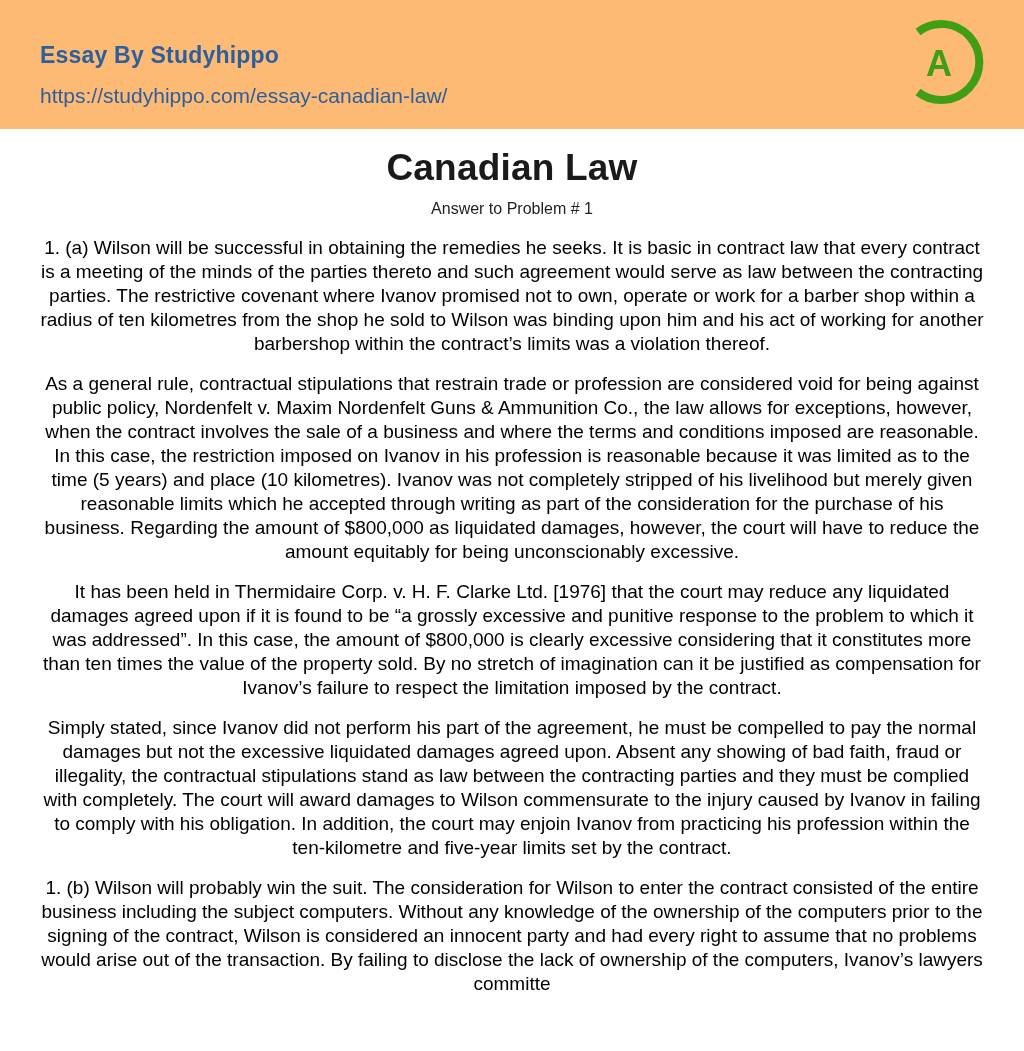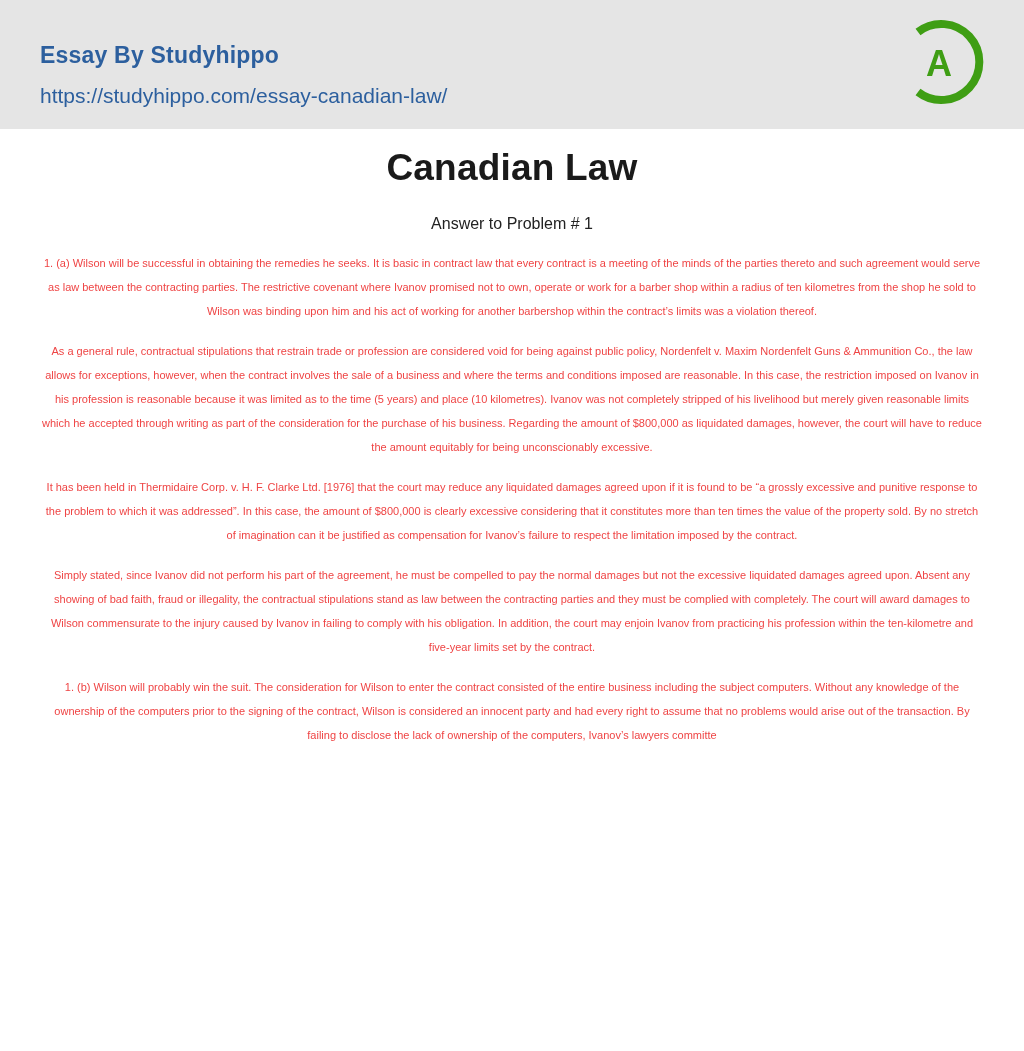--- a/index.html
+++ b/index.html
@@ -1,45 +1,45 @@
 <!DOCTYPE html>
 <html><head>
   <meta charset="utf-8">
   <style>
     * { box-sizing: border-box; margin: 0; padding: 0; }
     html, body { width: 1024px; height: 1051px; background: #ffffff; overflow: hidden; }
     body { font-family: "Liberation Sans", "DejaVu Sans", sans-serif; color: #222222; }
 
     .header {
       position: absolute; left: 0; top: 0; width: 1024px; height: 129px;
-      background: #e5e5e5;
+      background: #fdba74;
     }
     .header-title {
       position: absolute; left: 40px; top: 42px;
       font-size: 23px; font-weight: bold; color: #2c5f9e;
       letter-spacing: 0.2px;
     }
     .header-url {
       position: absolute; left: 40px; top: 84px;
       font-size: 21px; color: #2c5f9e; text-decoration: none;
     }
     .logo {
       position: absolute; left: 908px; top: 18px; width: 80px; height: 88px;
     }
 
     .content { position: absolute; left: 40px; top: 146px; width: 944px; text-align: center; }
     .page-title {
       font-size: 37px; font-weight: bold; color: #1a1a1a; line-height: 44px;
       letter-spacing: 0.2px;
     }
     .subtitle {
-      font-size: 16px; color: #222; margin-top: 23px; line-height: 22px;
+      font-size: 16px; color: #222; margin-top: 8px; line-height: 22px;
     }
     .para {
-      font-size: 11px; line-height: 24px; color: #ef4444;
+      font-size: 19px; line-height: 24px; color: #000000;
       margin-top: 16px;
     }
     .para.first { margin-top: 16px; }
   </style>
 </head>
 <body>
 
 <div class="header">
   <div class="header-title">Essay By Studyhippo</div>
   <a class="header-url">https://studyhippo.com/essay-canadian-law/</a>

